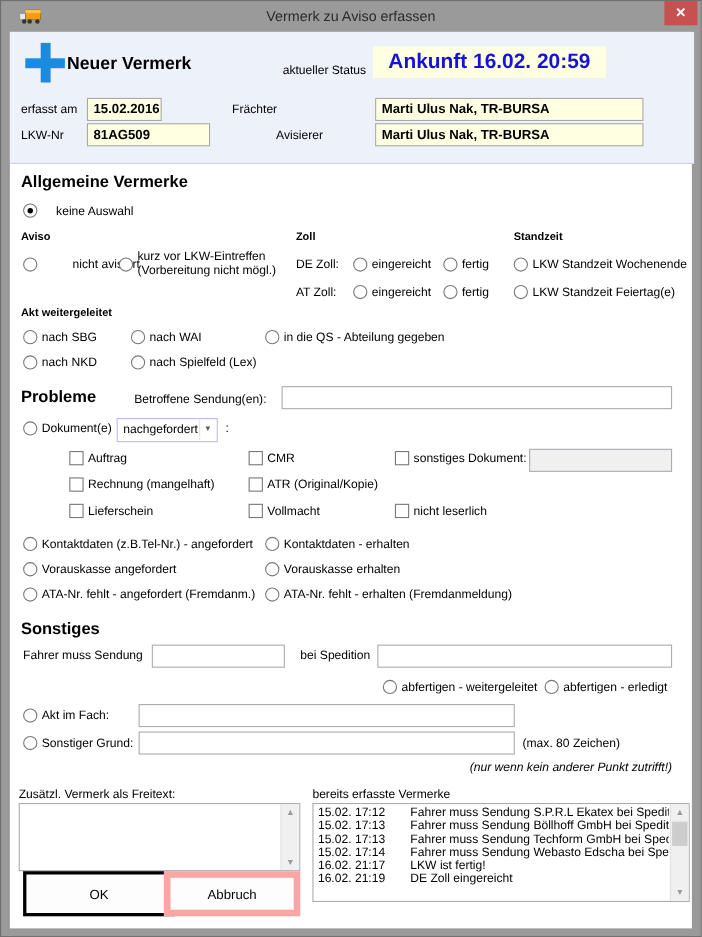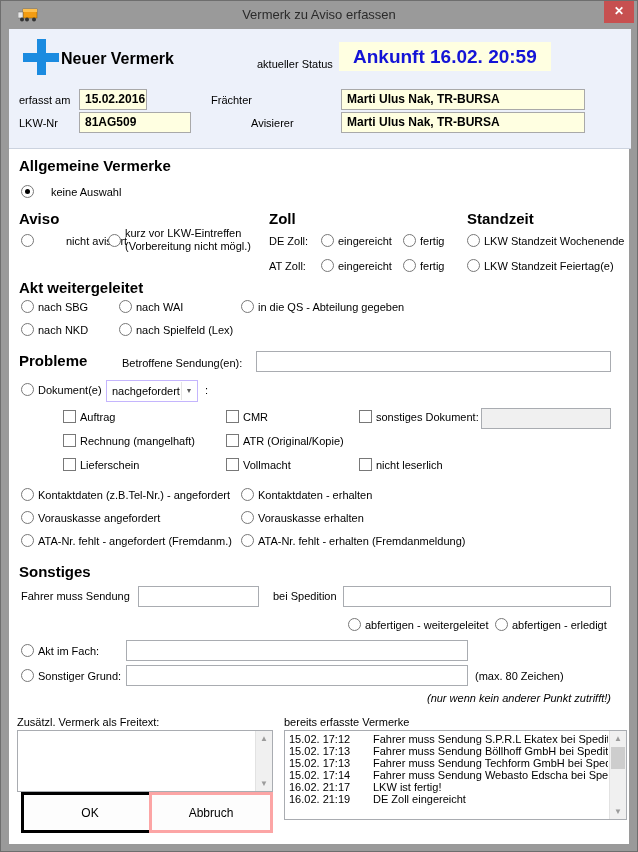--- a/index.html
+++ b/index.html
@@ -7,21 +7,21 @@
   .window{position:relative;width:638px;height:852px;background:#9a9a9a;border:1px solid #6e6e6e;overflow:hidden;}
   .titlebar{position:absolute;left:0;top:0;right:0;height:28px;}
   .title-text{position:absolute;left:0;right:0;top:6px;text-align:center;font-size:13px;color:#2b2b2b;}
   .truck{position:absolute;left:17px;top:7px;}
   .close-btn{position:absolute;right:3px;top:0;width:30px;height:22px;background:#c75050;color:#fff;
     text-align:center;font-size:12px;line-height:21px;font-weight:bold;cursor:pointer;}
   .content{position:absolute;left:8px;top:28px;right:8px;bottom:7px;background:#fff;}
   .abs{position:absolute;}
   .lbl{font-size:11px;color:#000;white-space:nowrap;}
   .h1{font-size:15px;font-weight:bold;white-space:nowrap;}
-  .h2{font-size:15px;font-weight:bold;white-space:nowrap;}
+  .h2{font-size:10px;font-weight:bold;white-space:nowrap;}
   .italic{font-style:italic;}
   .header-panel{left:0;top:0;width:622px;height:120px;background:#edf1fa;border-bottom:1px solid #ccd3df;}
   .plus{width:36px;height:36px;}
   .plus::before{content:"";position:absolute;left:14px;top:0;width:9px;height:36px;background:#1b8be0;}
   .plus::after{content:"";position:absolute;left:0;top:14px;width:36px;height:9px;background:#1b8be0;}
   .app-title{font-size:16px;font-weight:bold;white-space:nowrap;}
   .status-box{background:#ffffe1;height:29px;line-height:29px;padding-left:14px;
     font-size:19px;font-weight:bold;color:#1414d6;white-space:nowrap;}
   .yf{background:#ffffe1;border:1px solid #a9a9a9;font-size:12px;font-weight:bold;
     padding:2px 0 0 5px;white-space:nowrap;overflow:hidden;}
@@ -37,21 +37,21 @@
   .box{border:1px solid #a9acb1;background:#fff;}
   .vsb{position:absolute;right:0;top:0;bottom:0;width:17px;background:#f0f0f0;border-left:1px solid #e2e2e2;}
   .sb-btn{position:absolute;left:0;right:0;height:15px;color:#9b9b9b;font-size:8px;text-align:center;line-height:15px;cursor:pointer;}
   .sb-btn.bottom{bottom:0;}
   .sb-thumb{position:absolute;left:1px;right:1px;top:16px;height:22px;background:#cdcdcd;}
   .vrow{display:flex;line-height:12px;font-size:11px;padding-left:4px;}
   .vtime{width:84px;flex:none;white-space:nowrap;}
   .vtext{flex:1;white-space:nowrap;overflow:hidden;}
   .btn{position:absolute;background:#fdfdfd;font-size:12px;color:#000;text-align:center;cursor:pointer;padding:0;}
   .btn.default{border:3px solid #000;}
-  .btn.normal{border:3px solid #fca5a5;}
+  .btn.normal{border:6px solid #fca5a5;}
 </style>
 </head>
 <body>
 
 <div class="window">
 
   <div class="titlebar">
     <span class="truck">
       <svg width="20" height="14" viewBox="0 0 20 14">
         <rect x="5" y="1" width="14" height="9" fill="#f39c12" stroke="#8a5a00" stroke-width="0.5"></rect>

